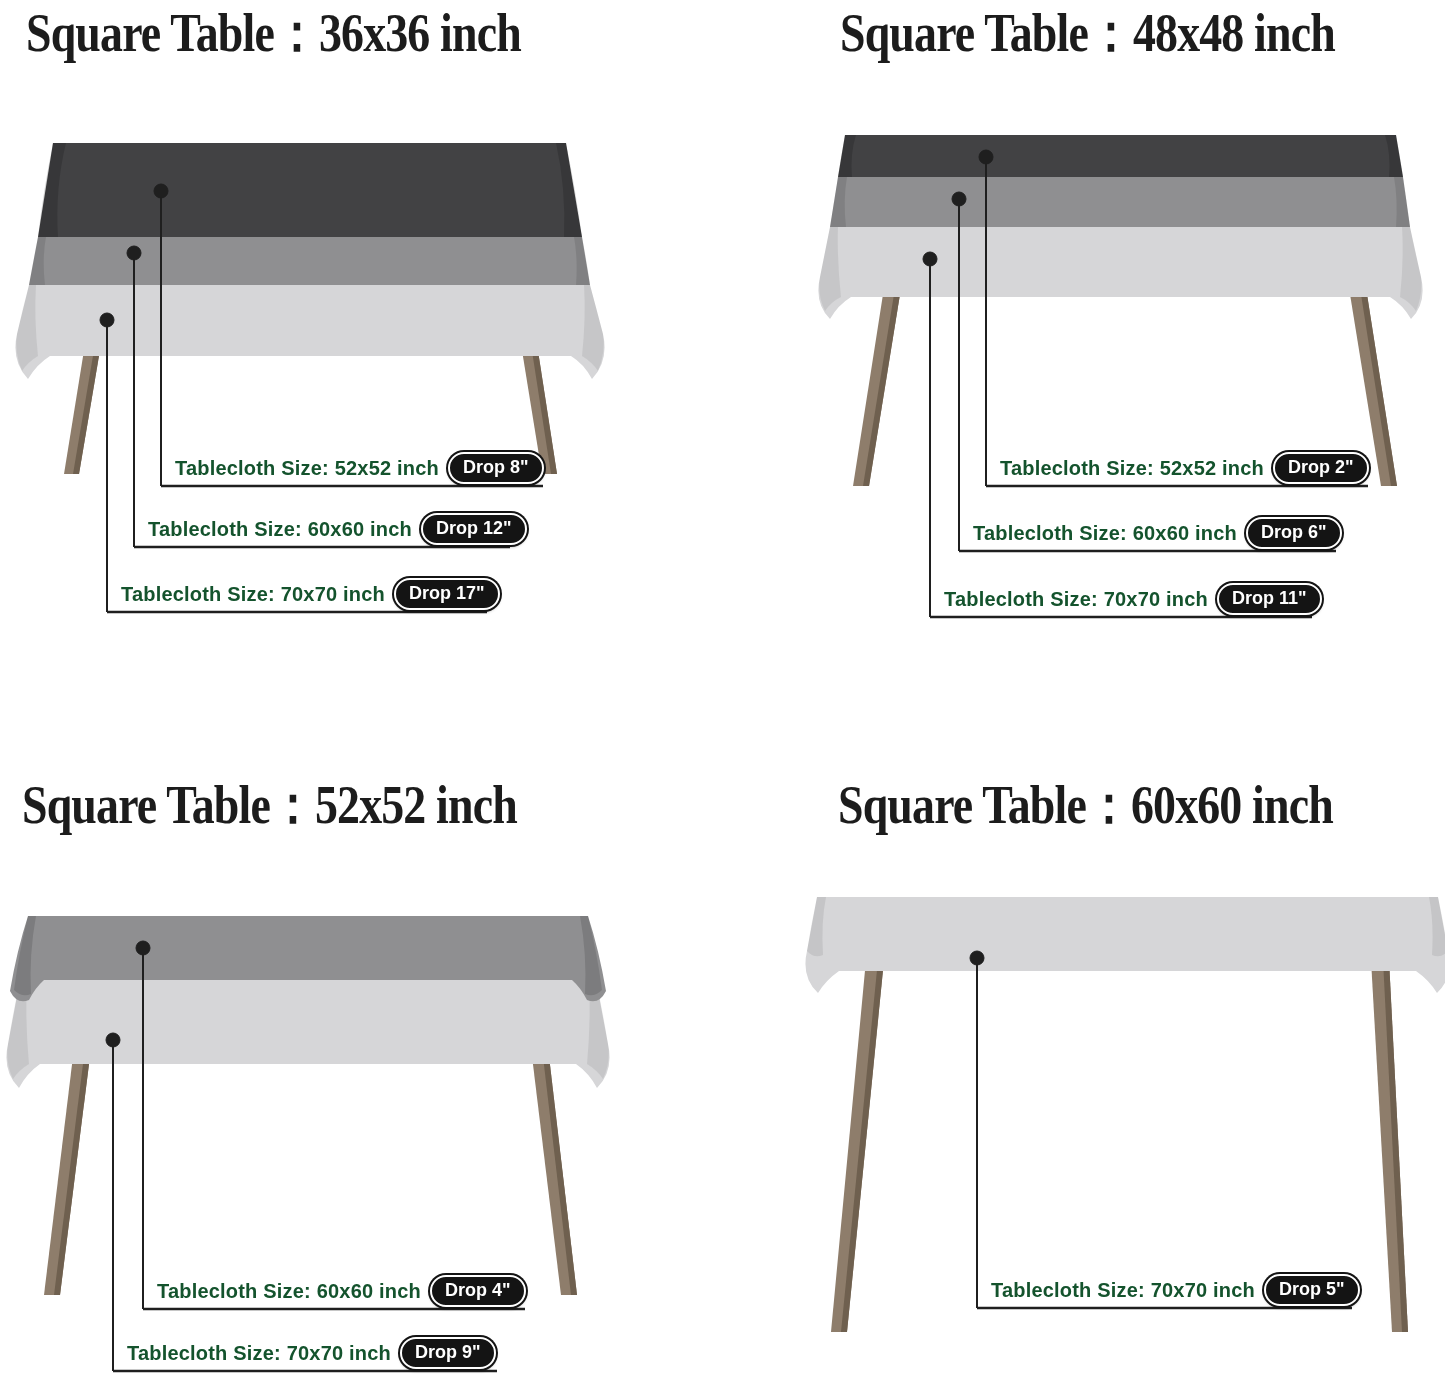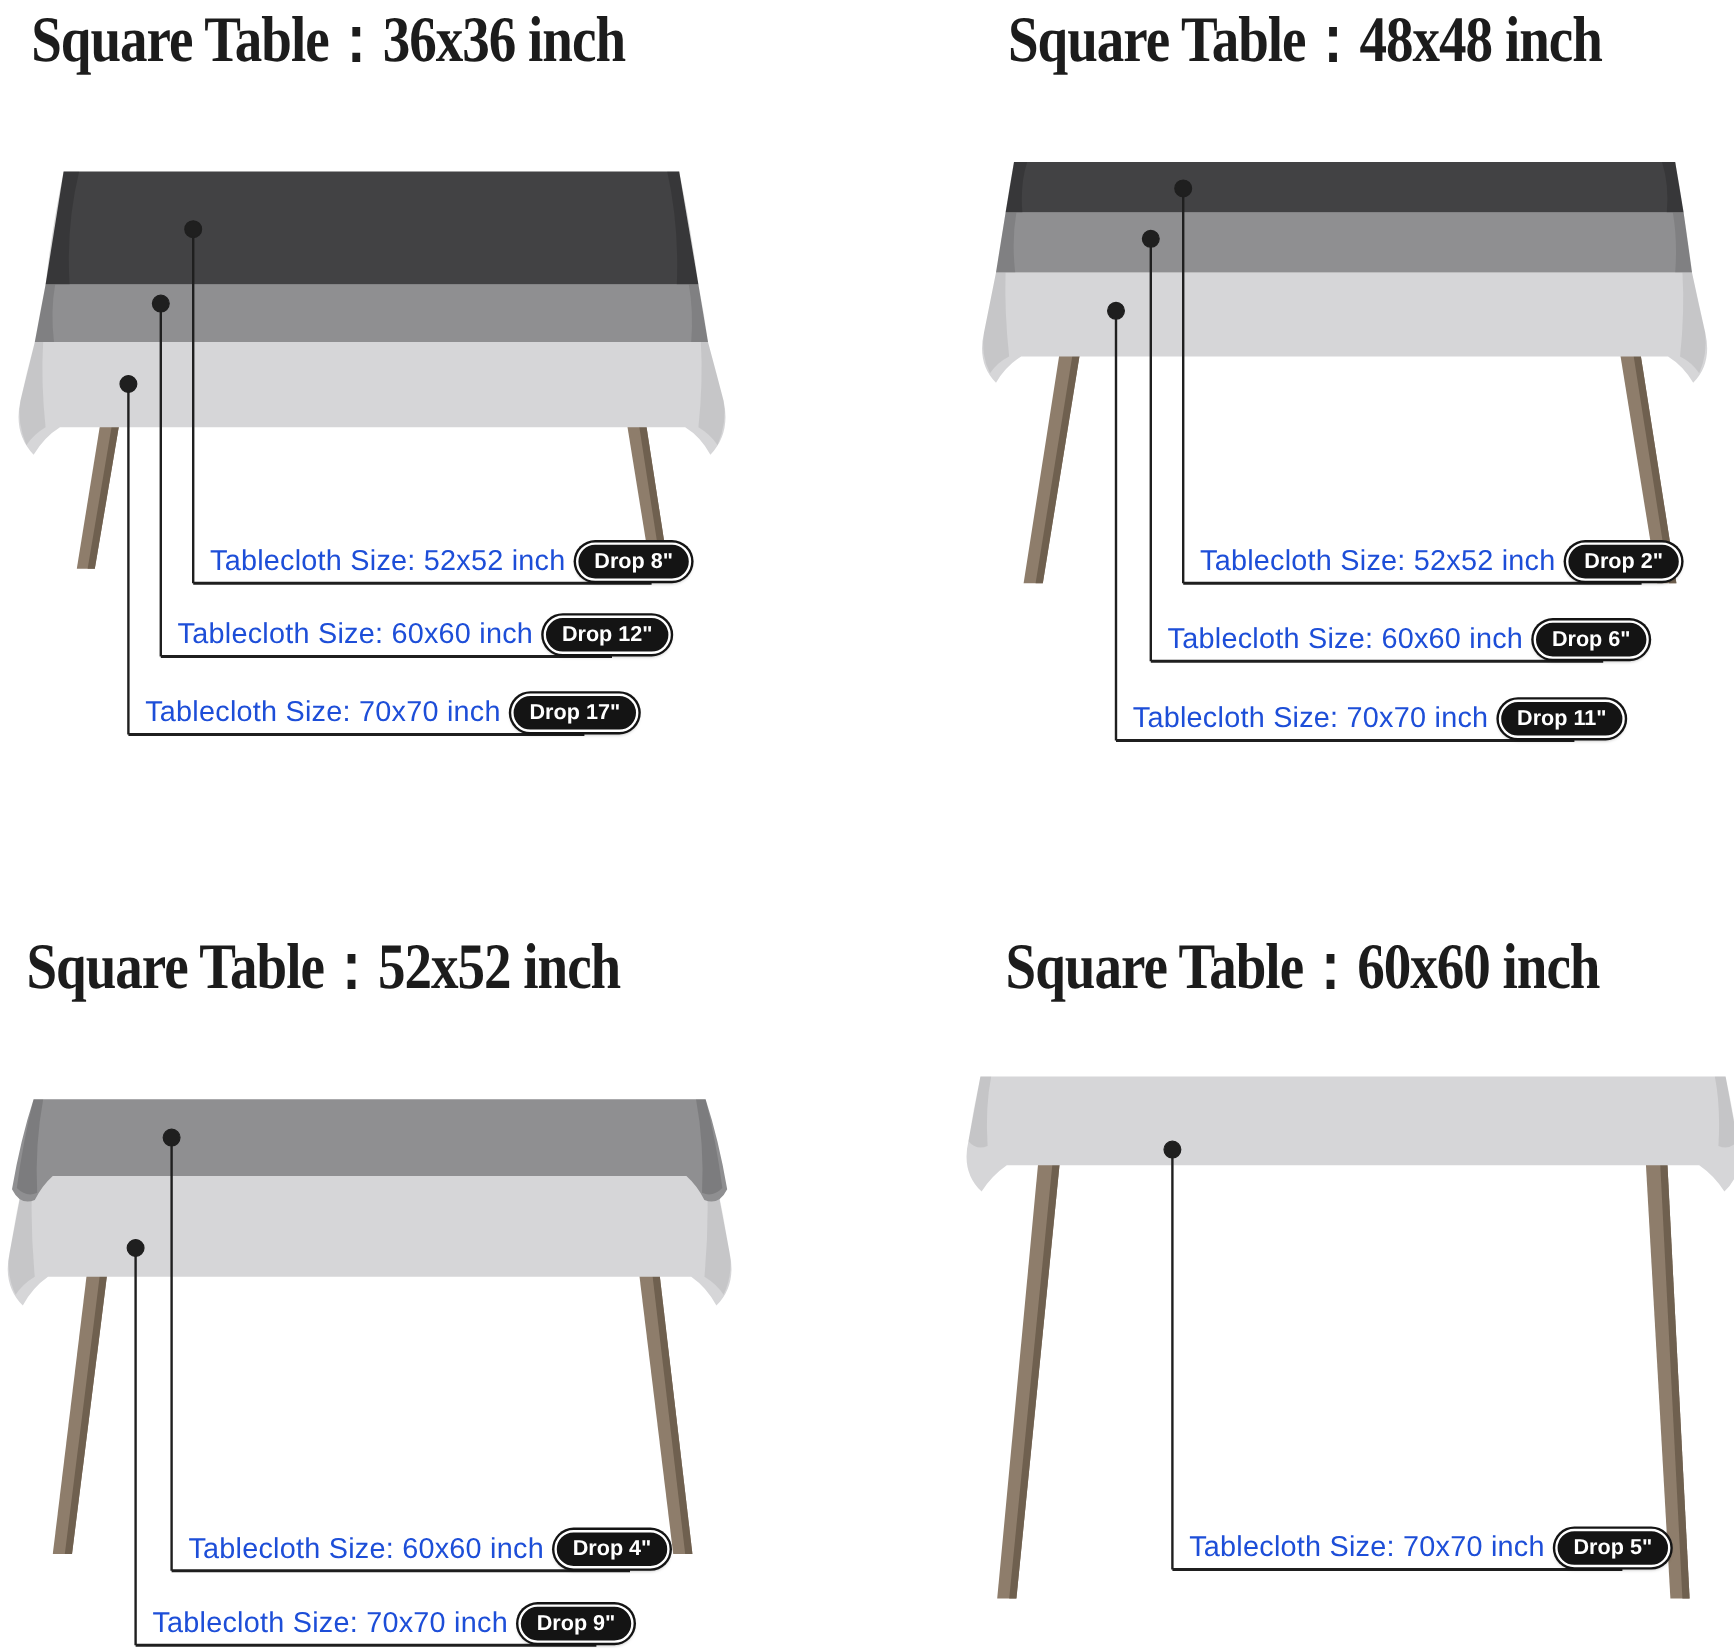--- a/index.html
+++ b/index.html
@@ -4,21 +4,21 @@
 <style>
   html,body{margin:0;padding:0;background:#ffffff;}
   #page{position:relative;width:1445px;height:1374px;background:#ffffff;overflow:hidden;
         font-family:"Liberation Sans",sans-serif;}
   #scene{position:absolute;left:0;top:0;}
   .title{position:absolute;margin:0;color:#1c1c1c;font-family:"Liberation Serif",serif;
          font-weight:700;font-size:54px;letter-spacing:-1px;white-space:nowrap;
          transform:scaleX(0.85);transform-origin:left top;line-height:1.0;}
   .callout-label{position:absolute;display:flex;align-items:center;gap:9px;height:32px;
                  white-space:nowrap;}
-  .callout-text{color:#1d4ed8;font-size:24px;font-weight:400;letter-spacing:0.2px;}
+  .callout-text{color:#14532d;font-size:20px;font-weight:700;letter-spacing:0.2px;}
   .badge{display:inline-block;background:#141414;color:#ffffff;font-size:18px;font-weight:700;
          line-height:1;padding:4px 13px 6px;border-radius:999px;border:2px solid #ffffff;
          box-shadow:0 0 0 2px #141414, 0 2px 3px rgba(0,0,0,0.35);}
 </style>
 </head>
 <body>
 
 <div id="page">
 
   <svg id="scene" width="1445" height="1374" viewBox="0 0 1445 1374">

